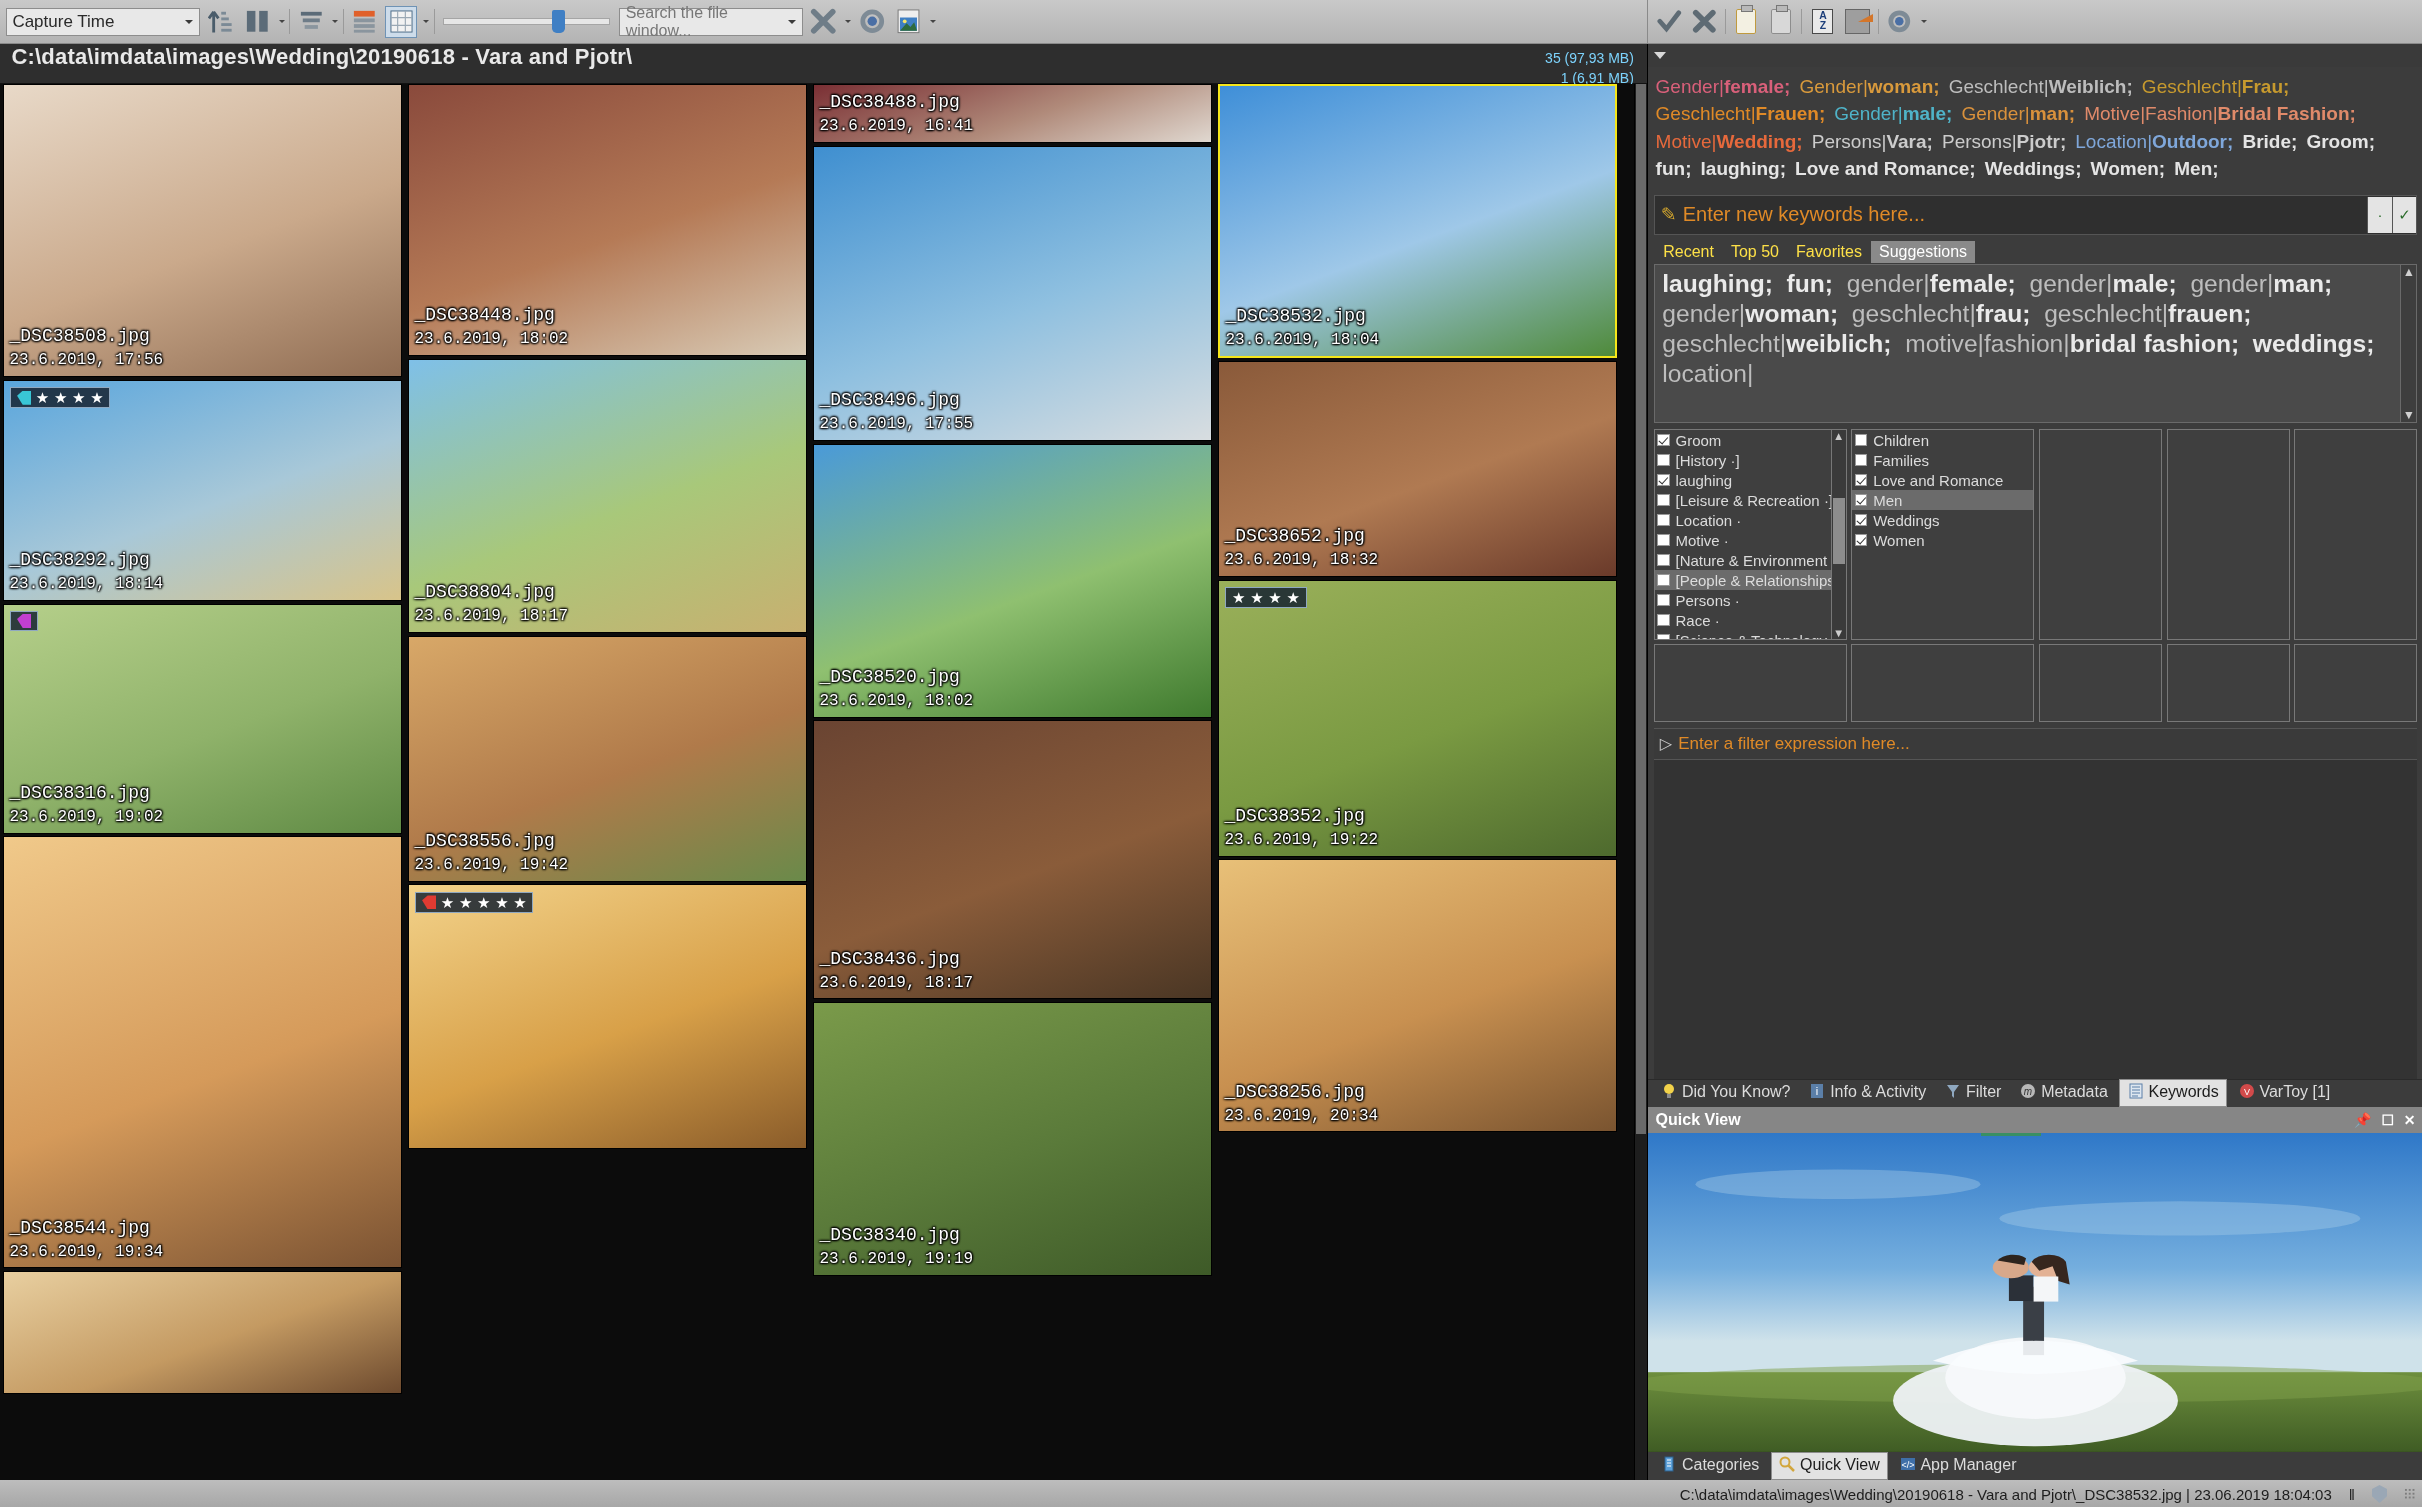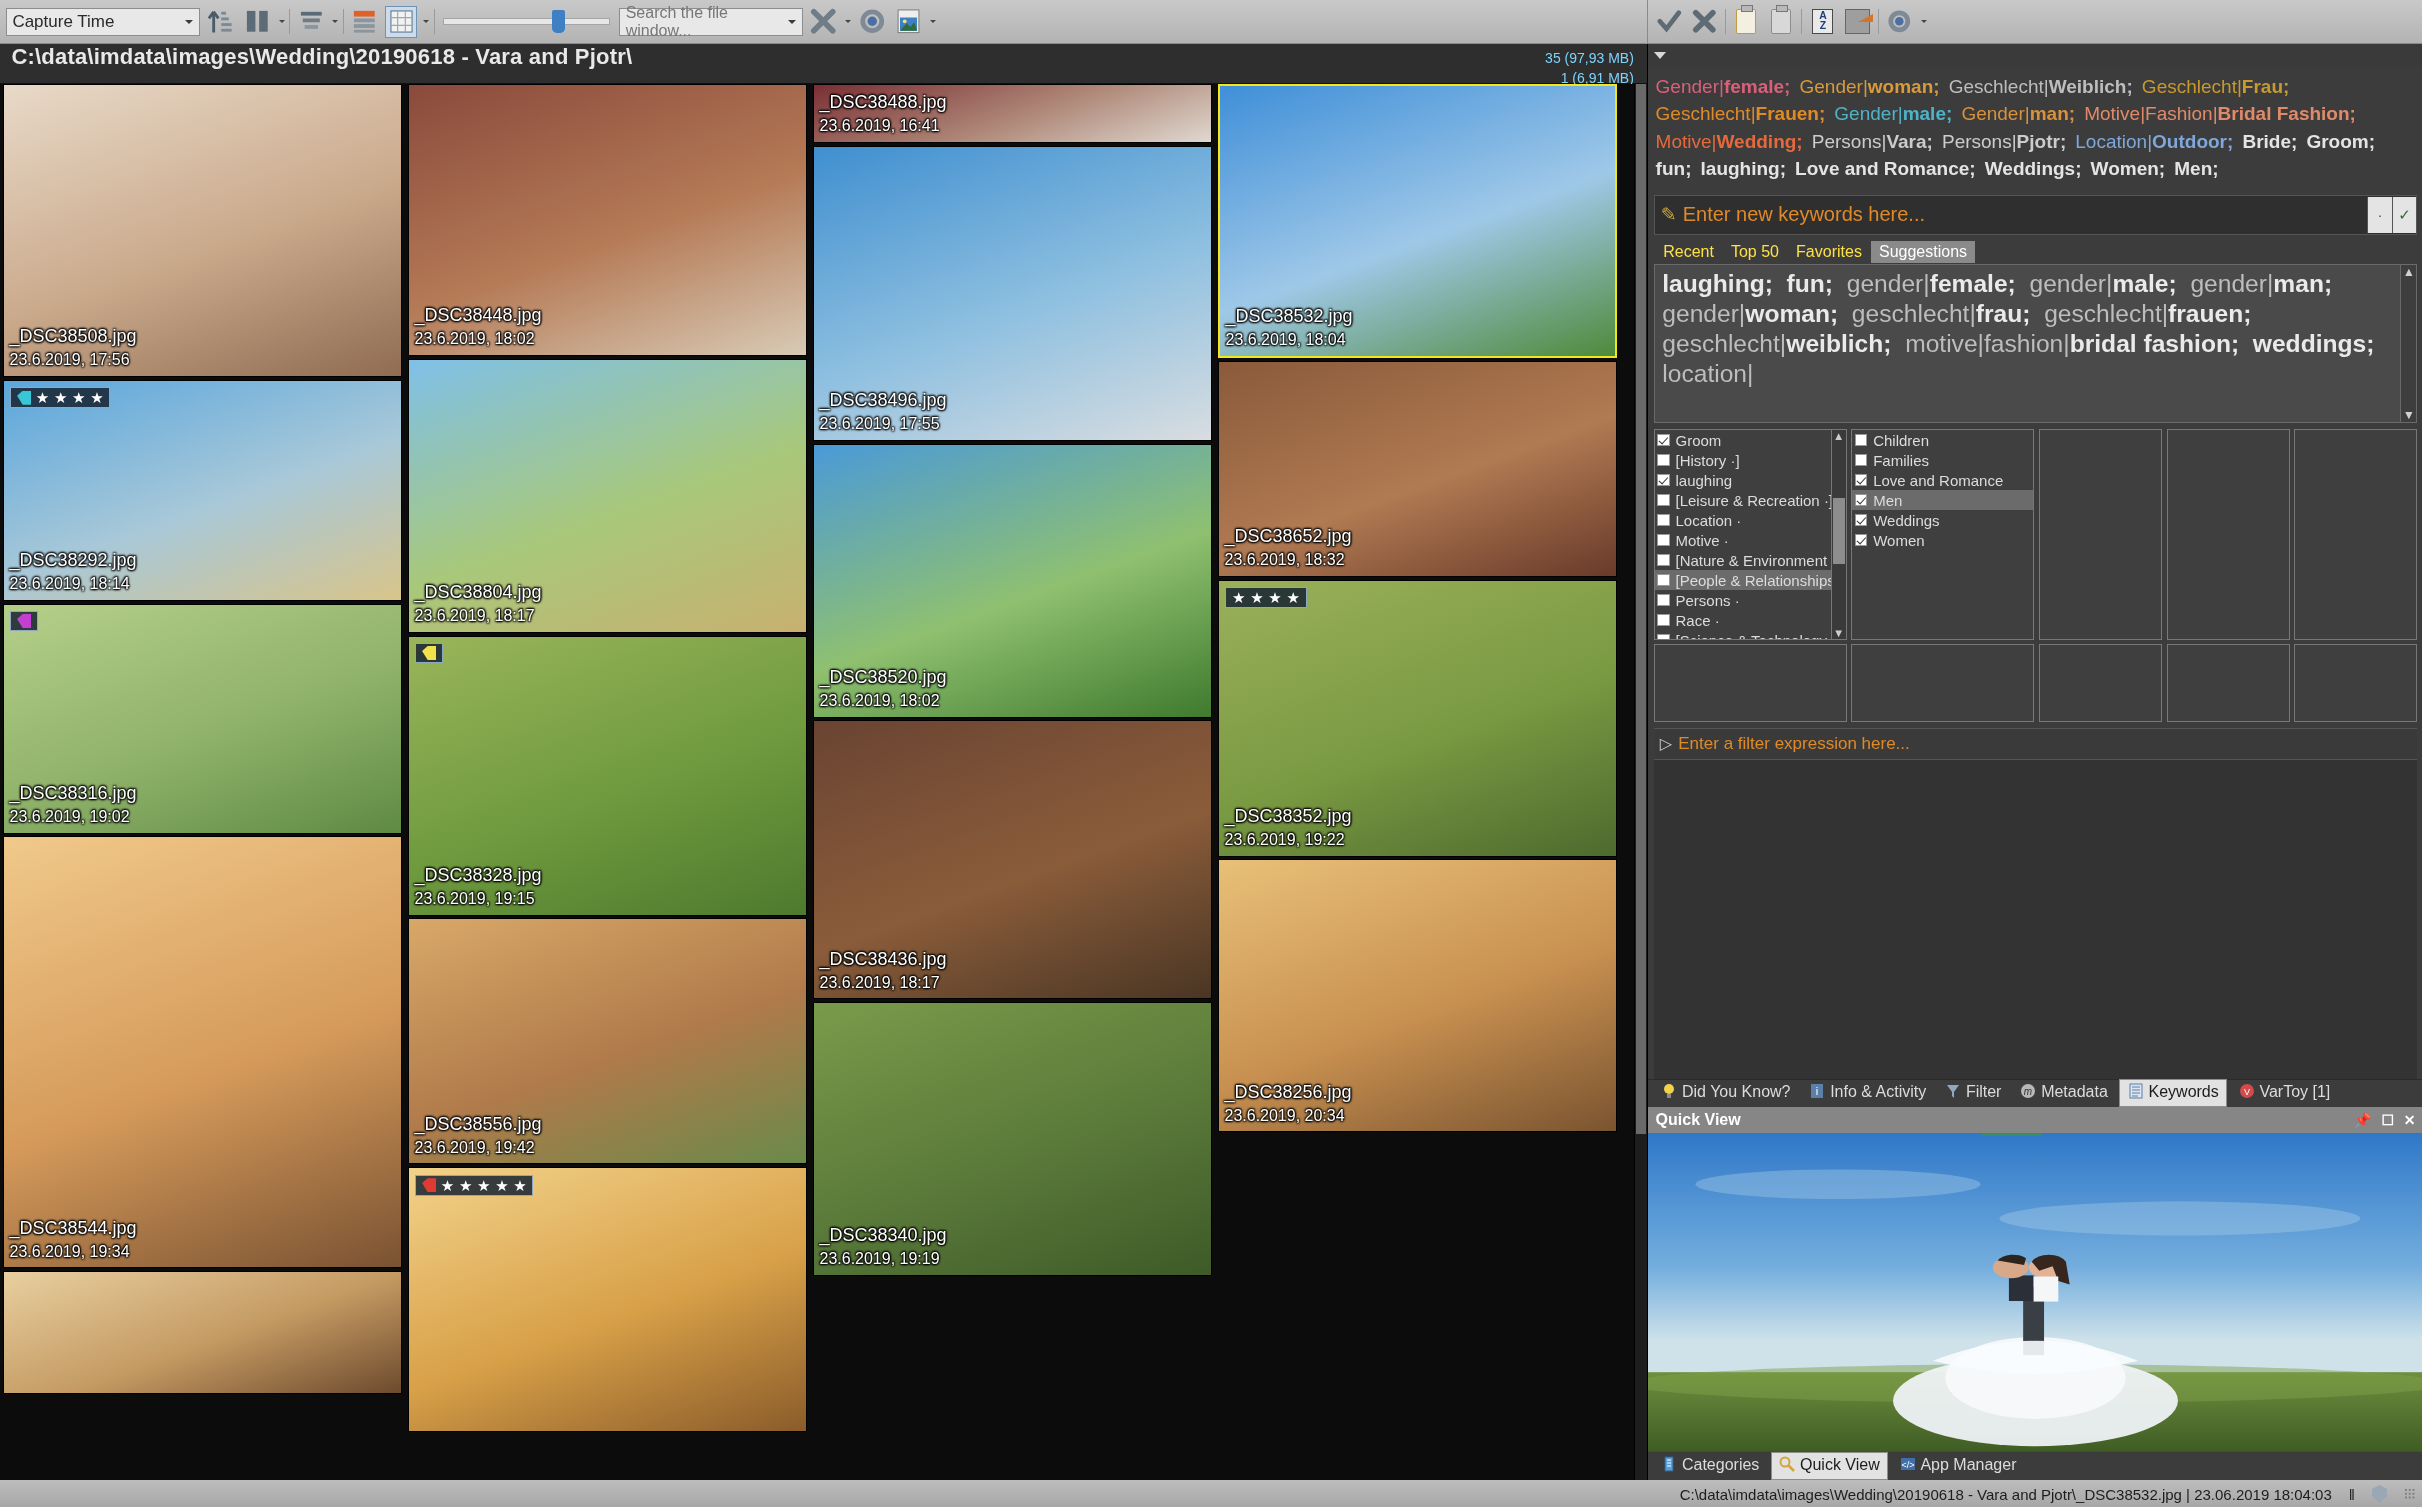--- a/index.html
+++ b/index.html
@@ -59,21 +59,21 @@
   .counts { position:absolute; right:13.2px; top:3.8px; text-align:right; font-size:14px; color:#7dd3fc;
     line-height:20px;}
   .grid-wrap { flex:1; position:relative; overflow:hidden; background:#0c0c0c; display:flex;}
   .cols { display:flex; flex:1; min-width:0; }
   .col { display:flex; flex-direction:column; gap:2.8px; padding:0 2.8px;}
   .col.c1{flex:0 0 405px;} .col.c2{flex:0 0 405px;} .col.c3{flex:0 0 405px;} .col.c4{flex:0 0 405px;}
   .thumb { position:relative; overflow:hidden; background:#111; border:0.9px solid #000;}
   .thumb.sel { border:2.8px solid #f5e61a; }
   .thumb .pic { position:absolute; inset:0; }
   .thumb .cap { position:absolute; left:5.7px; bottom:3.8px; color:#fff; font-size:18px;
-    text-shadow:0.9px 0.9px 1.9px #000,-0.9px -0.9px 1.9px #000,0.9px -0.9px 1.9px #000,-0.9px 0.9px 1.9px #000; line-height:24px;}
+    text-shadow:0.9px 0.9px 1.9px #000,-0.9px -0.9px 1.9px #000,0.9px -0.9px 1.9px #000,-0.9px 0.9px 1.9px #000; line-height:24px;font-family:Liberation Mono, monospace;}
   .thumb .cap .dt { font-size:16px; }
   .badge { position:absolute; left:6.6px; top:6.6px; background:rgba(22,34,48,.85);
     border:0.9px solid #8fa8c0; padding:1.9px 5.7px; display:flex; align-items:center; gap:4.7px; }
   .tagico { width:14px;height:14px;background:#39c6d6;clip-path:polygon(0 35%,40% 0,100% 0,100% 100%,40% 100%);}
   .tagico.yellow{background:#f2e14b;} .tagico.red{background:#e03b32;} .tagico.violet{background:#c23fd0;}
   .star { color:#fff; font-size:15px; line-height:15px; }
   .scrollv { flex:0 0 13.2px; background:#1e1e1e; position:relative; border-left:0.9px solid #000;}
   .scrollv .bar { position:absolute; top:0; left:0.9px; right:0.9px; height:1050px; background:#6a6a6a;}
 
   
@@ -344,30 +344,20 @@
               <div class="cap">
                 <div>_DSC38448.jpg</div>
                 <div class="dt">23.6.2019, 18:02</div>
               </div>
             </div>
             <div class="thumb" style="height: 274px;">
               <div class="pic" style="background: linear-gradient(160deg, rgb(127, 192, 232) 0%, rgb(168, 200, 122) 55%, rgb(200, 176, 112) 100%);"></div>
               <div class="cap">
                 <div>_DSC38804.jpg</div>
                 <div class="dt">23.6.2019, 18:17</div>
-              </div>
-            </div>
-            <div class="thumb" style="height: 280px;">
-              <div class="pic" style="background: linear-gradient(160deg, rgb(154, 181, 90) 0%, rgb(111, 154, 62) 55%, rgb(78, 122, 46) 100%);"></div>
-              <div class="badge">
-                <span class="tagico yellow"></span>
-              </div>
-              <div class="cap">
-                <div>_DSC38328.jpg</div>
-                <div class="dt">23.6.2019, 19:15</div>
               </div>
             </div>
             <div class="thumb" style="height: 246px;">
               <div class="pic" style="background: linear-gradient(160deg, rgb(216, 168, 104) 0%, rgb(176, 122, 74) 55%, rgb(106, 138, 74) 100%);"></div>
               <div class="cap">
                 <div>_DSC38556.jpg</div>
                 <div class="dt">23.6.2019, 19:42</div>
               </div>
             </div>
             <div class="thumb" style="height: 265px;">

